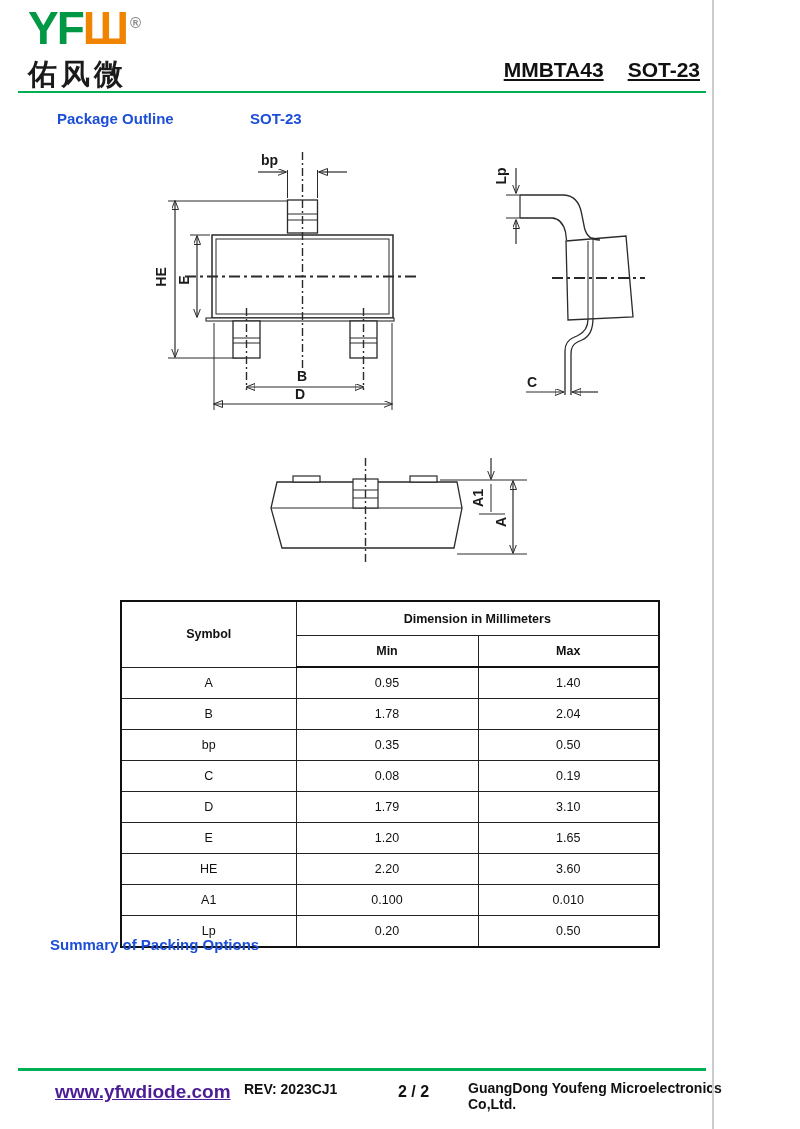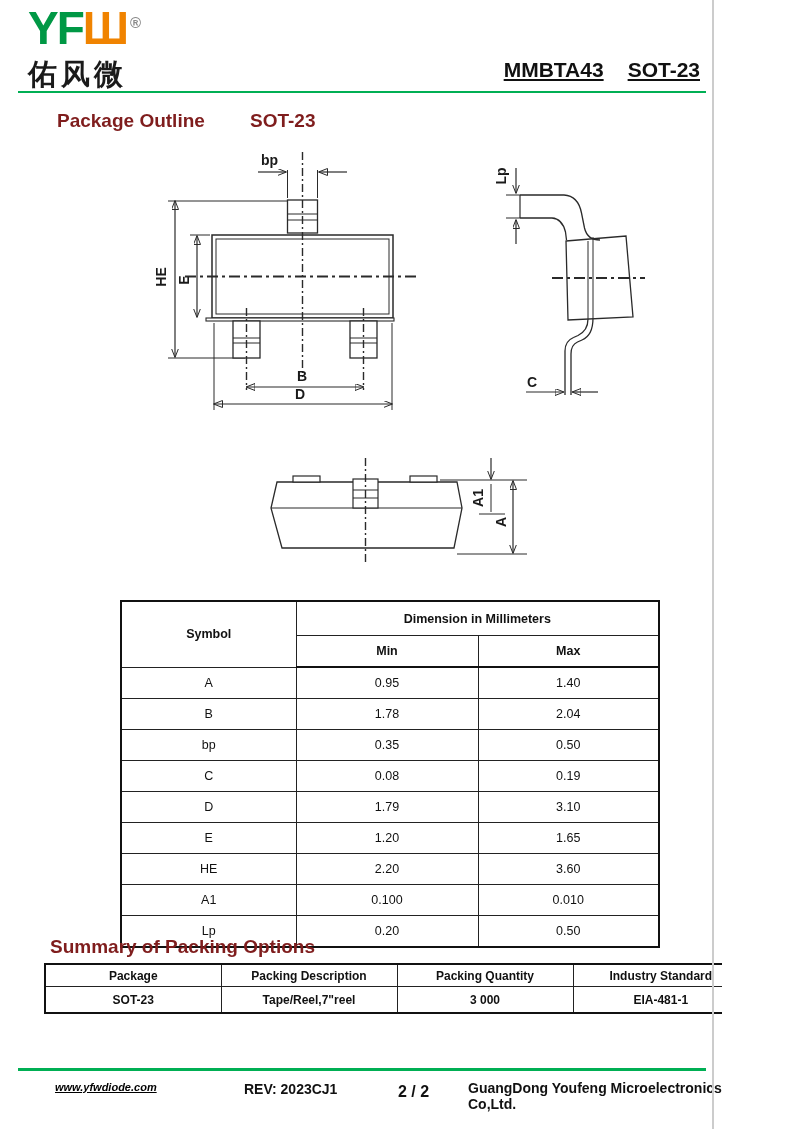--- a/index.html
+++ b/index.html
@@ -12,21 +12,21 @@
   .logo-row { font-weight:bold; font-size:46px; line-height:1.05; letter-spacing:-2px; }
   .logo-yf { color:#009845; }
   .logo-w  { color:#F08300; }
   .logo-r  { color:#8a8a8a; font-size:15px; vertical-align:super; margin-left:3px; letter-spacing:0; }
   .logo-cn { font-size:29px; font-weight:bold; color:#1a1a1a; letter-spacing:4px; margin-top:3px; }
   .part-title { position:absolute; top:58px; right:22px; font-size:21px; font-weight:bold; display:flex; gap:24px; color:#111;text-decoration:underline; }
 
   .rule-top    { position:absolute; left:18px; right:16px; top:91px;  height:2px; background:#00AF54; }
   .rule-bottom { position:absolute; left:18px; right:16px; top:1068px; height:3px; background:#00AF54; }
 
-  .sec-heading { position:absolute; color:#7f1d1d; font-weight:bold; font-size:19px; }
+  .sec-heading { position:absolute; color:#1d4ed8; font-weight:bold; font-size:15px; }
   #pkg-outline { left:57px;  top:110px; }
   #pkg-sot     { left:250px; top:110px; }
   #packing-title { left:50px; top:936px; }
 
   
   svg { position:absolute; }
   svg line, svg path, svg rect, svg polygon, svg polyline { stroke:#2a2a2a; fill:none; }
   svg .fw { fill:#ffffff; }
   svg text { fill:#1a1a1a; font-family:"Liberation Sans", sans-serif; font-weight:bold;
              font-size:14px; stroke:none; }
@@ -44,22 +44,22 @@
   .col-sym { width:175px; } .col-min { width:182px; } .col-max { width:181px; }
 
   
   .pack-table { position:absolute; left:44px; top:963px; width:706px; border-collapse:collapse;
                 font-size:12px; font-weight:bold; text-align:center; border:2px solid #111; table-layout:fixed; }
   .pack-table th, .pack-table td { border:1px solid #222; padding:0; }
   .pack-table th { height:21px; }
   .pack-table td { height:25px; }
 
   
-  .footer-site    { position:absolute; left:55px;  top:1081px; color:#000000; font-weight:bold;
-                    font-size:11px; text-decoration:underline;font-style:italic; }
+  .footer-site    { position:absolute; left:55px;  top:1081px; color:#4c1d95; font-weight:bold;
+                    font-size:19px; text-decoration:underline; }
   .footer-rev     { position:absolute; left:244px; top:1081px; font-weight:bold; font-size:14px; }
   .footer-page    { position:absolute; left:398px; top:1083px; font-weight:bold; font-size:16px; }
   .footer-company { position:absolute; left:468px; top:1080px; font-weight:bold; font-size:14px; }
 </style>
 </head>
 <body>
 
 <div class="page">
 
   <div class="logo">
@@ -243,36 +243,20 @@
         </tr>
     <tr>
           <td>Lp</td>
           <td>0.20</td>
           <td>0.50</td>
         </tr>
   </tbody>
     </table>
 
   <div class="sec-heading" id="packing-title">Summary of Packing Options</div>
-  <table class="pack-table">
-    <tbody>
-        <tr>
-      <th>Package</th>
-      <th>Packing Description</th>
-      <th>Packing Quantity</th>
-      <th>Industry Standard</th>
-    </tr>
-    <tr>
-      <td>SOT-23</td>
-      <td>Tape/Reel,7"reel</td>
-      <td>3 000</td>
-      <td>EIA-481-1</td>
-    </tr>
-  </tbody>
-    </table>
 
   <div class="rule-bottom"></div>
   <a class="footer-site" href="#">www.yfwdiode.com</a>
   <div class="footer-rev">REV: 2023CJ1</div>
   <div class="footer-page">2 / 2</div>
   <div class="footer-company">GuangDong Youfeng Microelectronics Co,Ltd.</div>
 
   <div class="scan-edge"></div>
 </div>
 

